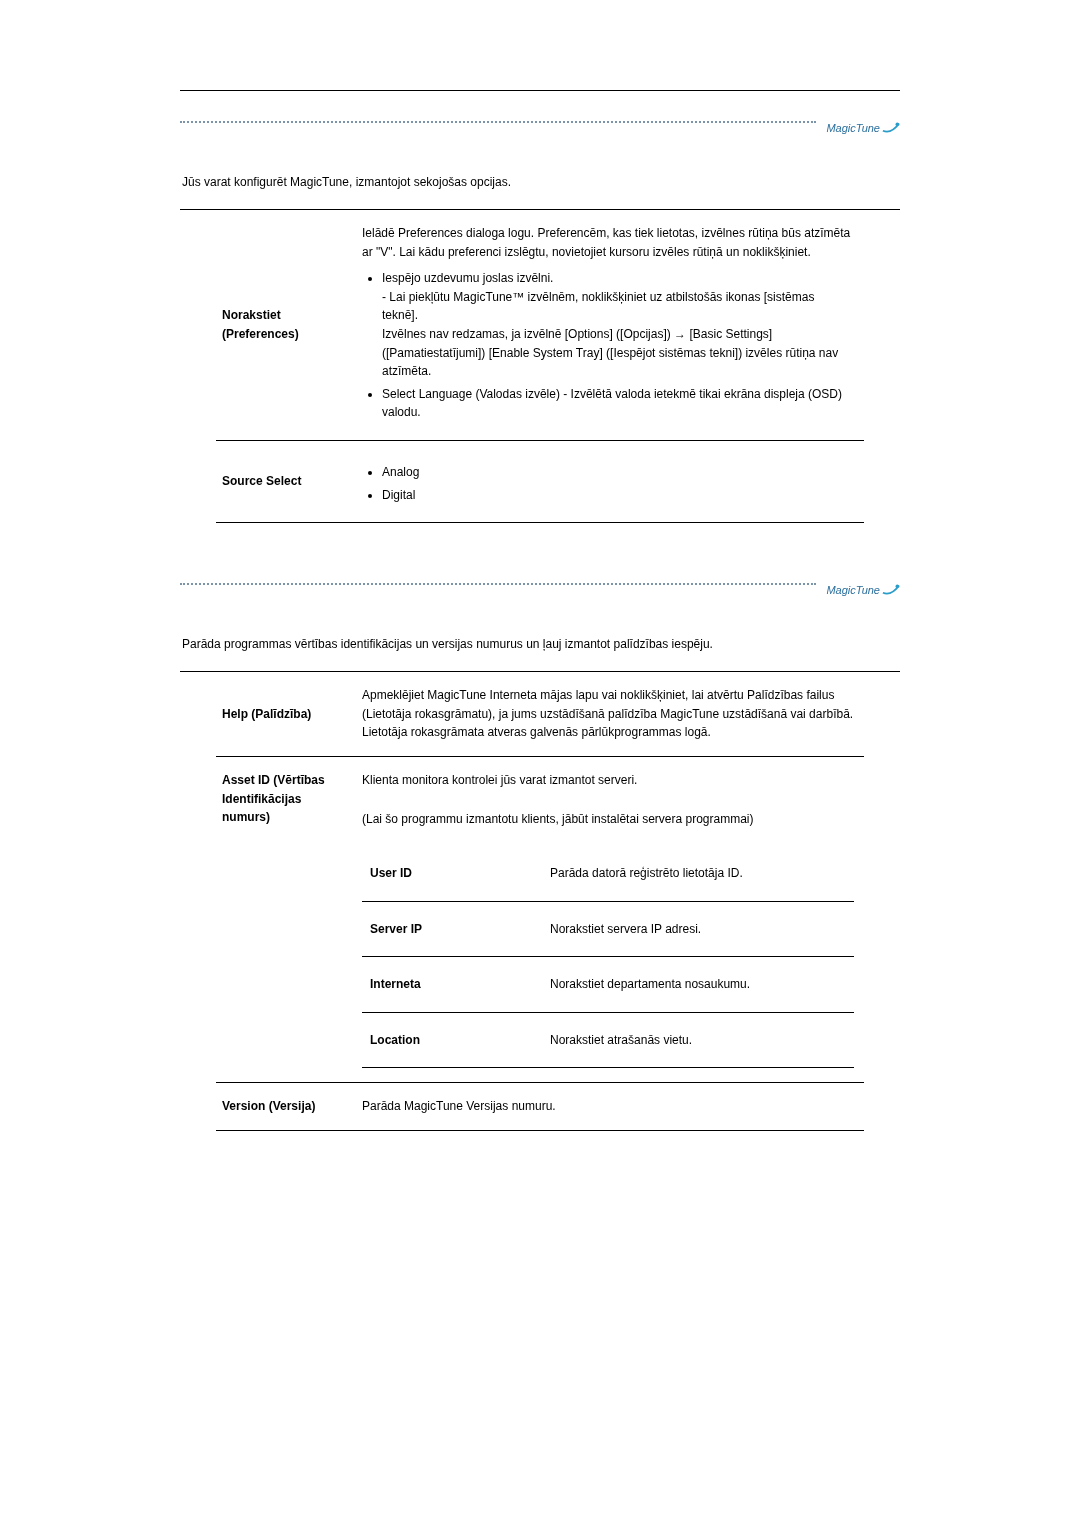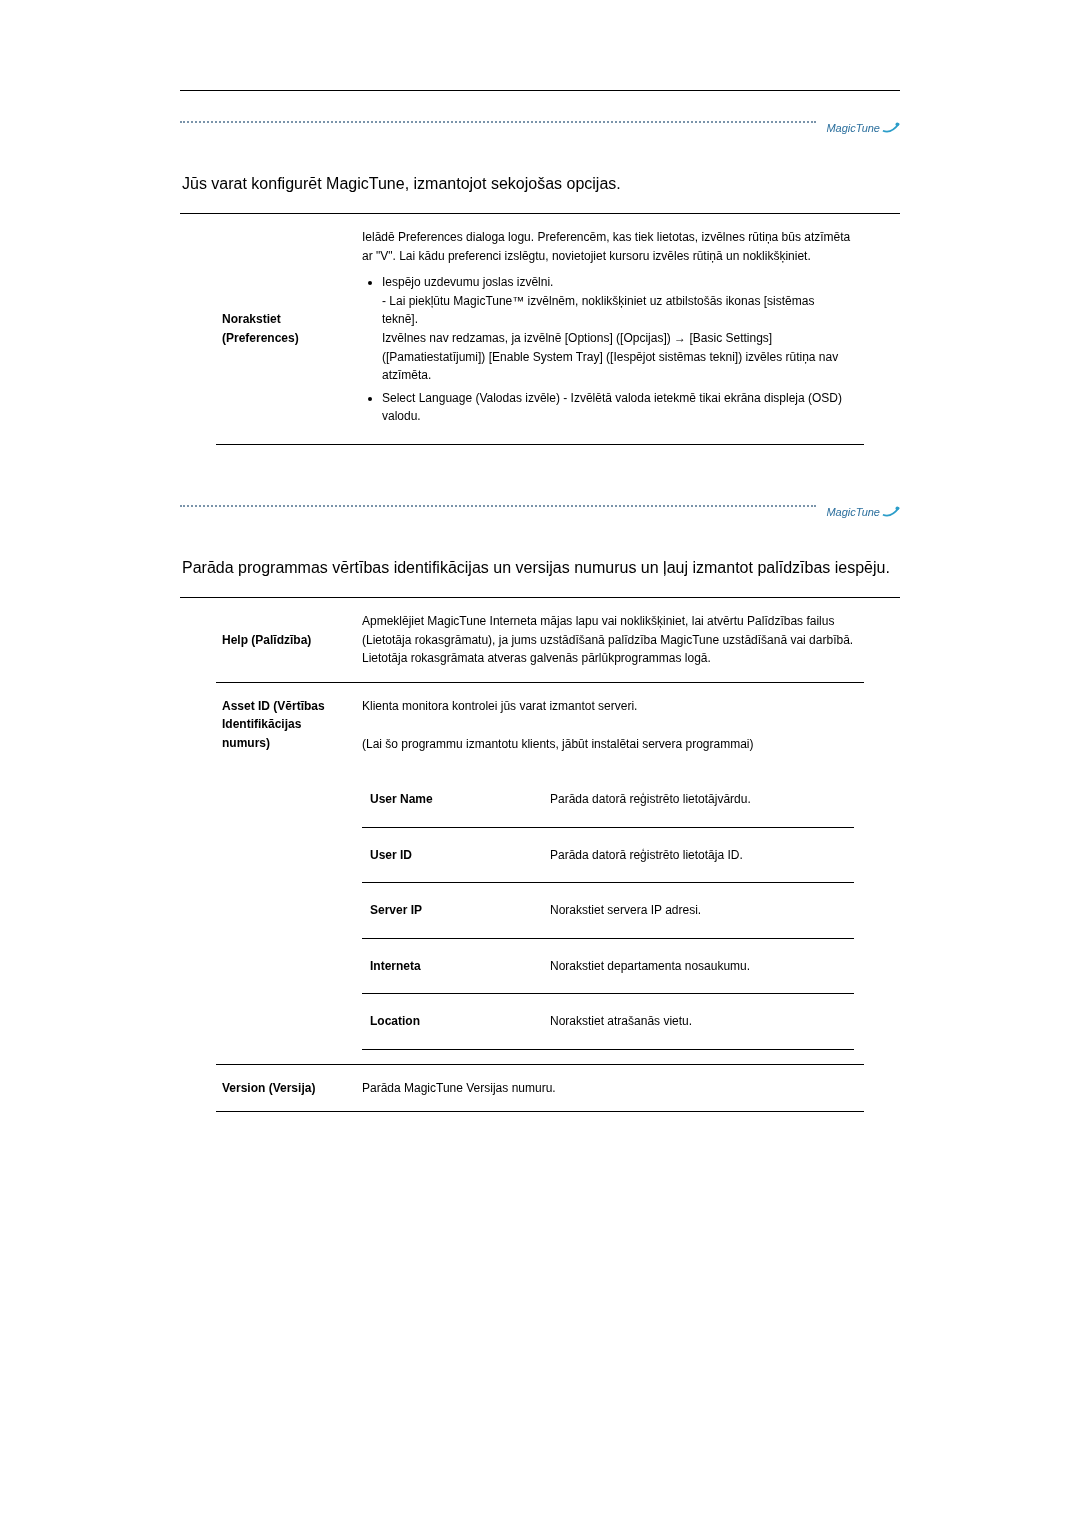--- a/index.html
+++ b/index.html
@@ -44,21 +44,21 @@
     display: flex;
     align-items: center;
   }
   .bullet-icon {
     width: 8px; height: 8px;
     border: 1px solid #888;
     background: #fff;
     margin-right: 6px;
     display: inline-block;
   }
-  .intro { font-size: 16px; margin-bottom: 20px; margin-left: 2px; }
+  .intro { font-size: 12px; margin-bottom: 20px; margin-left: 2px; }
   .wide-rule { border-top: 1px solid #000; margin: 0 0 0 0; }
   table.def-table {
     width: 90%;
     margin-left: 5%;
     border-collapse: collapse;
     font-size: 12px;
   }
   table.def-table > tbody > tr > th,
   table.def-table > tbody > tr > td {
     text-align: left;
@@ -129,20 +129,29 @@
           <ul>
             <li>
               <span>Iespējo uzdevumu joslas izvēlni.</span><br>
               <span>- Lai piekļūtu MagicTune™ izvēlnēm, noklikšķiniet uz atbilstošās ikonas [sistēmas teknē].</span><br>
               <span>Izvēlnes nav redzamas, ja izvēlnē [Options] ([Opcijas]) → [Basic Settings] ([Pamatiestatījumi]) [Enable System Tray] ([Iespējot sistēmas tekni]) izvēles rūtiņa nav atzīmēta.</span>
             </li>
             <li>Select Language (Valodas izvēle) - Izvēlētā valoda ietekmē tikai ekrāna displeja (OSD) valodu.</li>
           </ul>
         </td>
       </tr>
+      <tr>
+        <th>Source Select</th>
+        <td>
+          <ul>
+            <li>Analog</li>
+            <li>Digital</li>
+          </ul>
+        </td>
+      </tr>
     </tbody>
   </table>
 
   <div class="spacer-40"></div>
 
   <div class="dotted-divider">
     <div class="dots"></div>
     <div class="logo-wrap">
       <span class="logo-text">MagicTune</span>
       <svg class="logo-swoosh" viewBox="0 0 20 14">
@@ -164,24 +173,20 @@
         <td>Apmeklējiet MagicTune Interneta mājas lapu vai noklikšķiniet, lai atvērtu Palīdzības failus (Lietotāja rokasgrāmatu), ja jums uzstādīšanā palīdzība MagicTune uzstādīšanā vai darbībā. Lietotāja rokasgrāmata atveras galvenās pārlūkprogrammas logā.</td>
       </tr>
       <tr>
         <th style="vertical-align:top;">Asset ID (Vērtības Identifikācijas numurs)</th>
         <td>
           <div class="nested-intro">Klienta monitora kontrolei jūs varat izmantot serveri.</div>
           <div>(Lai šo programmu izmantotu klients, jābūt instalētai servera programmai)</div>
           <table class="asset-sub">
             <tbody>
               <tr>
-                <td>User Name</td>
-                <td>Parāda datorā reģistrēto lietotājvārdu.</td>
-              </tr>
-              <tr>
                 <td>User ID</td>
                 <td>Parāda datorā reģistrēto lietotāja ID.</td>
               </tr>
               <tr>
                 <td>Server IP</td>
                 <td>Norakstiet servera IP adresi.</td>
               </tr>
               <tr>
                 <td>Interneta</td>
                 <td>Norakstiet departamenta nosaukumu.</td>

